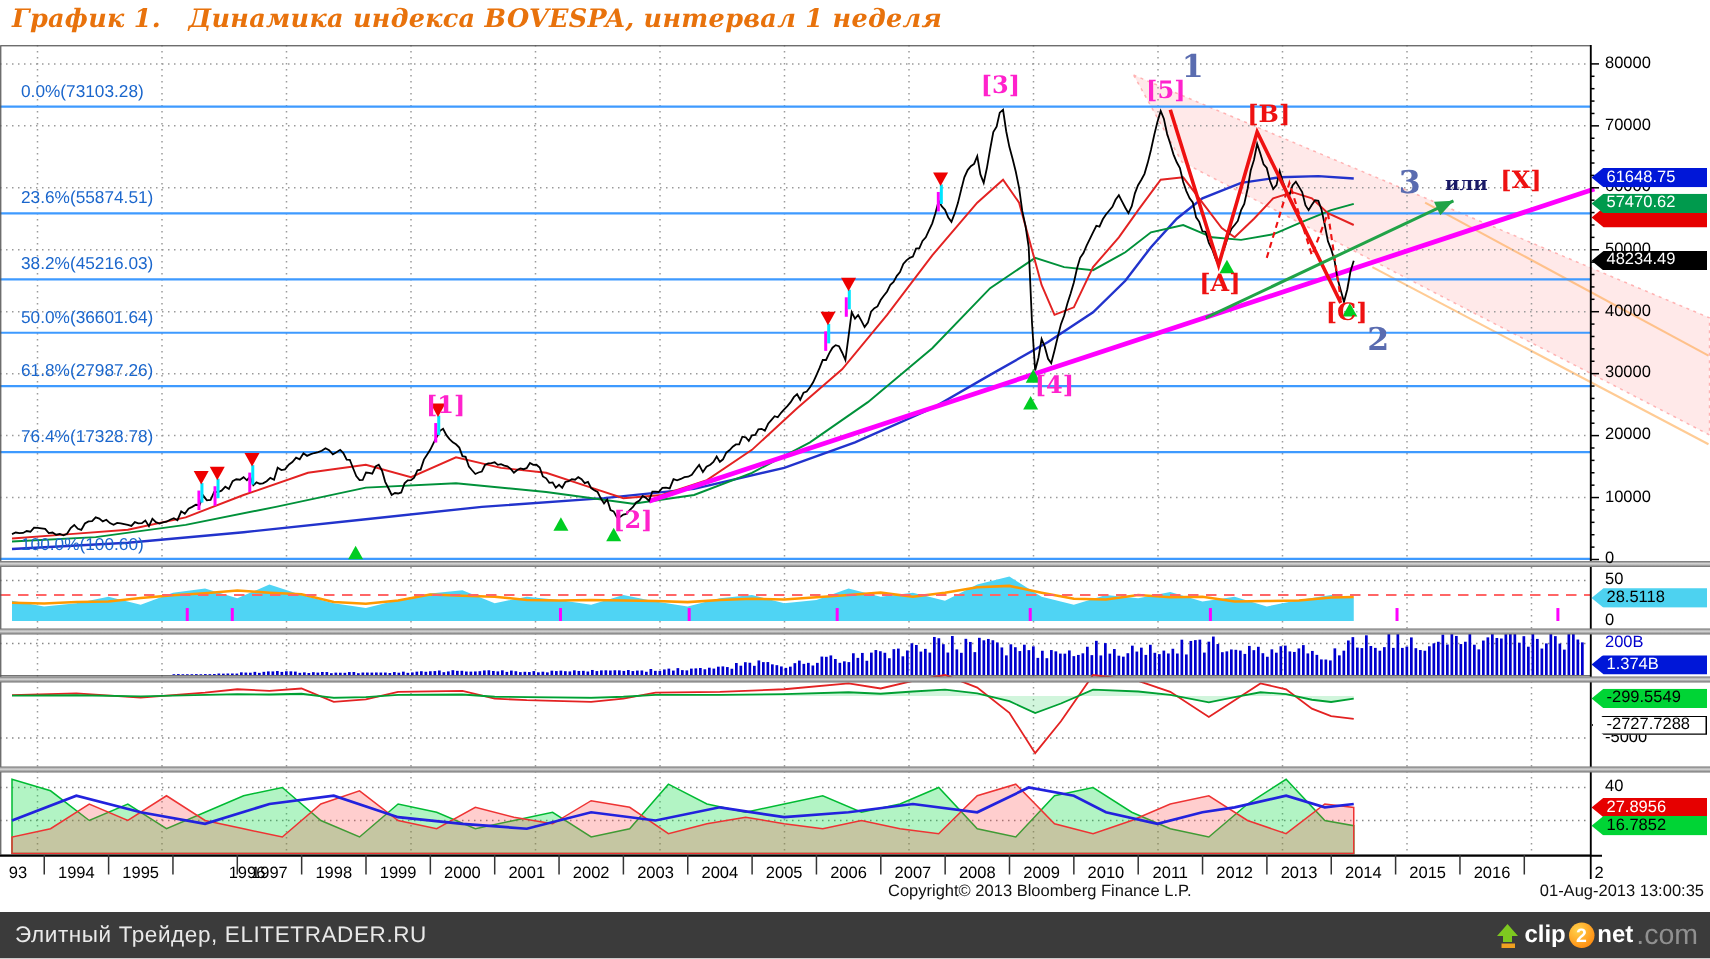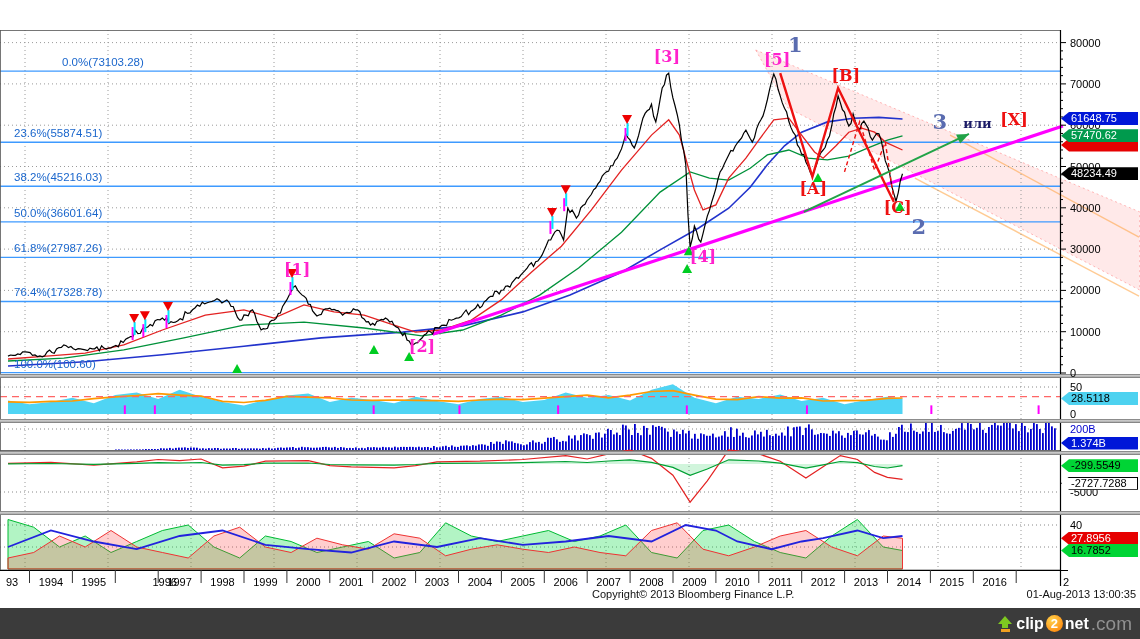--- a/index.html
+++ b/index.html
@@ -27,20 +27,21 @@
   #logo{position:absolute;right:8px;top:0;height:31px;display:flex;align-items:center;gap:2px;}
   #logo .cliptext{font-weight:bold;font-size:16px;color:#fff;}
   #logo .two{width:17px;height:17px;border-radius:50%;text-align:center;line-height:17px;
     background:radial-gradient(circle at 35% 30%,#ffd24d,#ff7a00);color:#fff;font-weight:bold;font-size:13px;}
   #logo .com{font-size:19px;color:#909090;}
 </style>
 </head>
 <body>
 
 <div id="root">
+  <div id="title">График 1.   Динамика индекса BOVESPA, интервал 1 неделя</div>
   <svg id="cv" width="1140" height="608">
       <polygon points="755.7,50.0 1139.7,211.9 1139.7,290.0 787.9,107.9" fill="rgba(255,120,120,0.16)" stroke="rgba(255,100,100,0.45)" stroke-width="1" stroke-dasharray="2,3"></polygon>
       <line x1="950.0840000000015" y1="135.112" x2="1139" y2="237.123" stroke="rgba(255,160,60,0.55)" stroke-width="1.4"></line>
       <line x1="914.9060000000043" y1="178.064" x2="1139" y2="296.182" stroke="rgba(255,160,60,0.55)" stroke-width="1.4"></line>
       <line x1="25" y1="30" x2="25" y2="570" stroke="#9a9a9a" stroke-width="1" stroke-dasharray="1,3"></line>
       <line x1="108" y1="30" x2="108" y2="570" stroke="#9a9a9a" stroke-width="1" stroke-dasharray="1,3"></line>
       <line x1="191" y1="30" x2="191" y2="570" stroke="#9a9a9a" stroke-width="1" stroke-dasharray="1,3"></line>
       <line x1="274" y1="30" x2="274" y2="570" stroke="#9a9a9a" stroke-width="1" stroke-dasharray="1,3"></line>
       <line x1="357" y1="30" x2="357" y2="570" stroke="#9a9a9a" stroke-width="1" stroke-dasharray="1,3"></line>
       <line x1="440" y1="30" x2="440" y2="570" stroke="#9a9a9a" stroke-width="1" stroke-dasharray="1,3"></line>
@@ -513,32 +514,33 @@
 
   <div class="sep" style="top:374px"></div>
   <div class="sep" style="top:419px"></div>
   <div class="sep" style="top:451px"></div>
   <div class="sep" style="top:511px"></div>
 
   <div id="strip-center" class="lbl" style="left:592px">Copyright© 2013 Bloomberg Finance L.P.</div>
   <div id="strip-right" class="lbl" style="right:4px">01-Aug-2013 13:00:35</div>
 
   <div id="footerbar">
+    <span id="footer-left">Элитный Трейдер, ELITETRADER.RU</span>
     <span id="logo">
       <svg width="18" height="18" viewBox="0 0 18 18">
         <polygon points="9,1 2,9 6,9 6,13 12,13 12,9 16,9" fill="#7ec820"></polygon>
         <rect x="5" y="14" width="9" height="3" fill="#f0a020"></rect>
       </svg>
       <span class="cliptext">clip</span>
       <span class="two">2</span>
       <span class="cliptext">net</span>
       <span class="com">.com</span>
     </span>
   </div>
-<div class="lbl fib" style="left: 14px; top: 68.0835px; transform: translate(0px, -100%); margin-left: 48px;">0.0%(73103.28)</div>
+<div class="lbl fib" style="left: 14px; top: 68.0835px; transform: translate(0px, -100%);">0.0%(73103.28)</div>
     <div class="lbl fib" style="left: 14px; top: 139.238px; transform: translate(0px, -100%);">23.6%(55874.51)</div>
     <div class="lbl fib" style="left: 14px; top: 183.258px; transform: translate(0px, -100%);">38.2%(45216.03)</div>
     <div class="lbl fib" style="left: 14px; top: 218.835px; transform: translate(0px, -100%);">50.0%(36601.64)</div>
     <div class="lbl fib" style="left: 14px; top: 254.413px; transform: translate(0px, -100%);">61.8%(27987.26)</div>
     <div class="lbl fib" style="left: 14px; top: 298.432px; transform: translate(0px, -100%);">76.4%(17328.78)</div>
     <div class="lbl fib" style="left: 14px; top: 369.585px; transform: translate(0px, -100%);">100.0%(100.60)</div>
     <div class="lbl tick" style="left: 1070px; top: 42.6px; transform: translate(0px, -50%);">80000</div>
     <div class="lbl tick" style="left: 1070px; top: 83.9px; transform: translate(0px, -50%);">70000</div>
     <div class="lbl tick" style="left: 1070px; top: 125.2px; transform: translate(0px, -50%);">60000</div>
     <div class="lbl tick" style="left: 1070px; top: 166.5px; transform: translate(0px, -50%);">50000</div>

